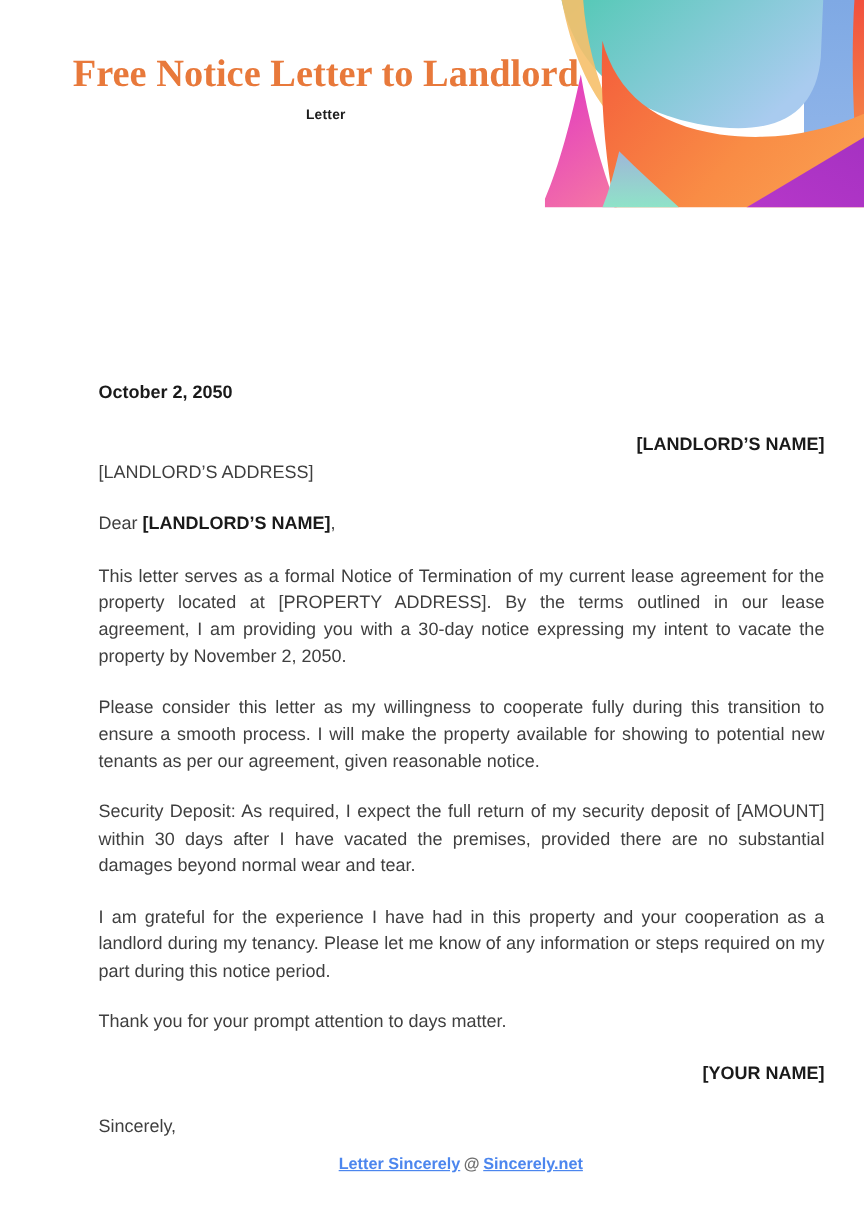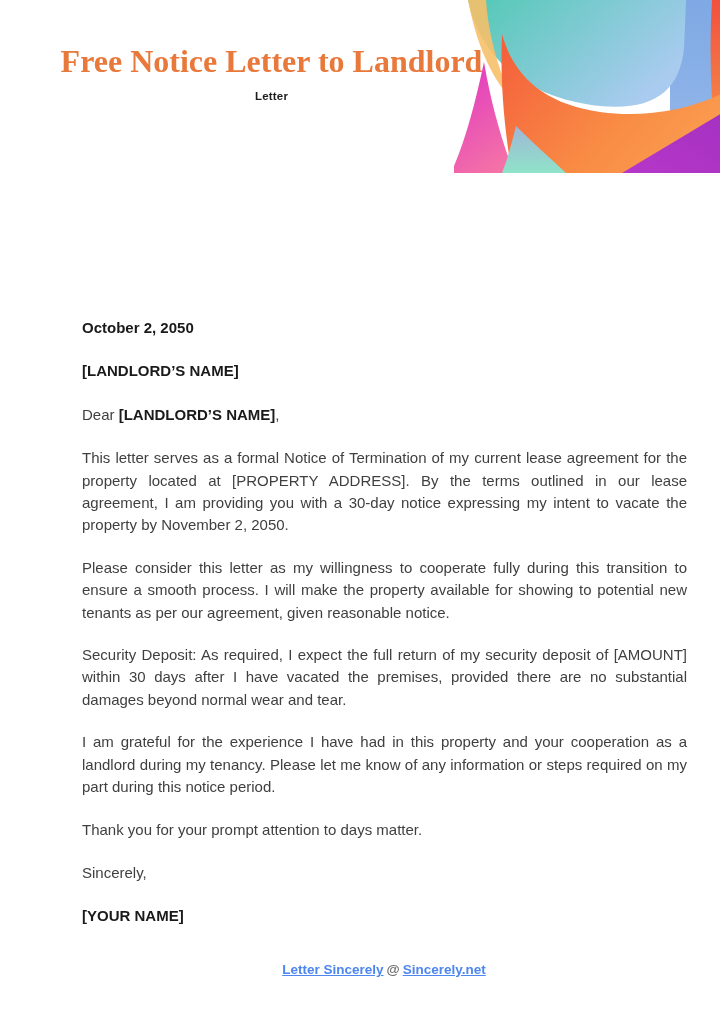--- a/index.html
+++ b/index.html
@@ -67,21 +67,21 @@
     width: 605px;
     font-size: 15px;
     line-height: 22.4px;
     color: #3f3f3f;
   }
   .letter-body .block { margin: 0 0 21px 0; }
   .letter-body p.para {
     margin: 0 0 20px 0;
     text-align: justify;
   }
-  .bold { font-weight: 700; color: #1a1a1a; }
+  .bold { font-weight: 700; color: #1a1a1a; text-align: right; }
   .date-line { font-weight: 700; color: #1a1a1a; }
   .line { display: block; }
 
   
   .footer {
     position: absolute;
     top: 962px;
     left: 0;
     width: 100%;
     text-align: center;
@@ -152,32 +152,33 @@
     <div class="header-subtitle">Letter</div>
   </div>
 
 
   <div class="letter-body">
 
     <div class="block date-line">October 2, 2050</div>
 
     <div class="block">
       <span class="line bold">[LANDLORD’S NAME]</span>
+      <span class="line">[LANDLORD’S ADDRESS]</span>
     </div>
 
     <div class="block"><span>Dear </span><span class="bold">[LANDLORD’S NAME]</span><span>,</span></div>
 
     <p class="para">This letter serves as a formal Notice of Termination of my current lease agreement for the property located at [PROPERTY ADDRESS]. By the terms outlined in our lease agreement, I am providing you with a 30-day notice expressing my intent to vacate the property by November 2, 2050.</p>
     <p class="para">Please consider this letter as my willingness to cooperate fully during this transition to ensure a smooth process. I will make the property available for showing to potential new tenants as per our agreement, given reasonable notice.</p>
     <p class="para">Security Deposit: As required, I expect the full return of my security deposit of [AMOUNT] within 30 days after I have vacated the premises, provided there are no substantial damages beyond normal wear and tear.</p>
     <p class="para">I am grateful for the experience I have had in this property and your cooperation as a landlord during my tenancy. Please let me know of any information or steps required on my part during this notice period.</p>
 
     <div class="block">Thank you for your prompt attention to days matter.</div>
+    <div class="block bold">[YOUR NAME]</div>
     <div class="block">Sincerely,</div>
-    <div class="block bold">[YOUR NAME]</div>
 
   </div>
 
   <div class="footer">
     <a>Letter Sincerely</a><span class="sep">@</span><a>Sincerely.net</a>
   </div>
 
 </div>
 
 </body></html>

